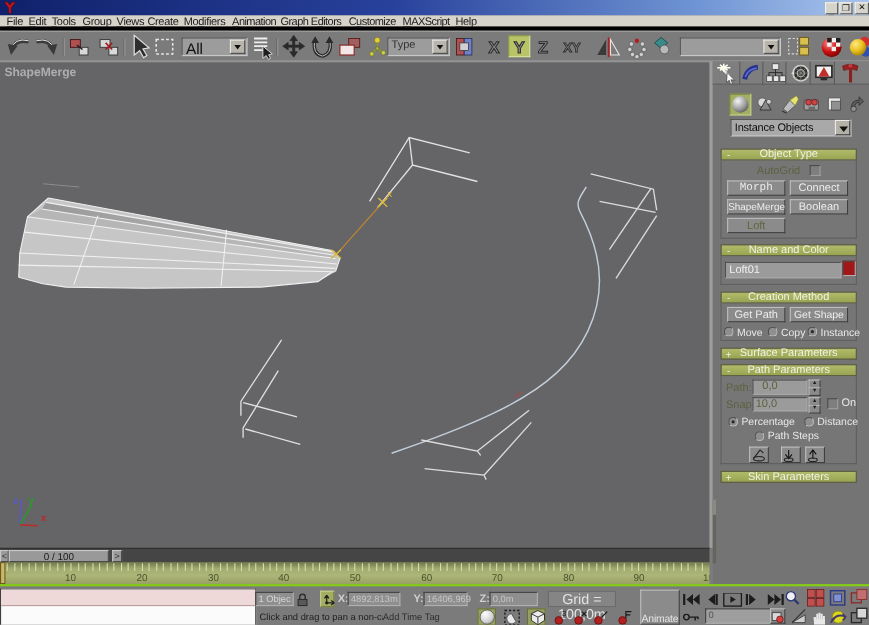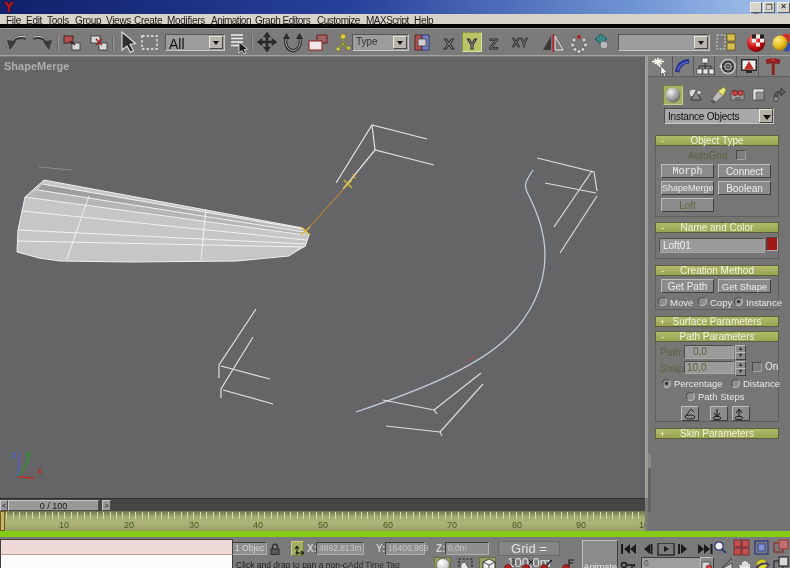--- a/index.html
+++ b/index.html
@@ -35,21 +35,21 @@
  color:#ededed;font-size:10px;text-align:center;}
 .sunk{background:#9b9b9b;border:1px solid;border-color:#4e4e4e #a8a8a8 #a8a8a8 #4e4e4e;}
 .radio{width:9px;height:9px;border-radius:50%;background:#8f8f8f;border:1px solid;border-color:#4e4e4e #bdbdbd #bdbdbd #4e4e4e;}
 .rdot{position:absolute;left:2px;top:2px;width:3px;height:3px;border-radius:50%;background:#2a2a2a;}
 .rlabel{font-size:10px;color:#e8e8e8;}
 .dlabel{font-size:10px;color:#5c6240;}
 
 #timeslider{left:0;top:498px;width:645px;height:13px;background:#454545;border-top:1px solid #2e2e2e;}
 #trackbar{left:0;top:511px;width:645px;height:20px;
  background:linear-gradient(to bottom,#6e744a 0%,#a3ac70 30%,#adb578 60%,#98a065 100%);}
-#statusbar{left:0;top:531px;width:790px;height:37px;background:#7b7b7b;border-top:6px solid #84cc16;}
+#statusbar{left:0;top:531px;width:790px;height:37px;background:#7b7b7b;border-top:2px solid #84cc16;}
 .sfield{background:#8f8f8f;border:1px solid;border-color:#3f3f3f #b0b0b0 #b0b0b0 #3f3f3f;
  color:#d6d6d6;font-size:8.5px;padding-left:2px;line-height:11px;}
 .slabel{color:#cfcfcf;font-size:10px;font-weight:bold;}
 .spinner{width:9px;height:13px;}
 .spinner:before{content:"\25B4";position:absolute;left:0;top:0;width:9px;height:6px;background:#8b8b8b;border:1px solid;border-color:#b8b8b8 #3f3f3f #3f3f3f #b8b8b8;font-size:6px;line-height:5px;text-align:center;color:#222;}
 .spinner:after{content:"\25BE";position:absolute;left:0;top:7px;width:9px;height:6px;background:#8b8b8b;border:1px solid;border-color:#b8b8b8 #3f3f3f #3f3f3f #b8b8b8;font-size:6px;line-height:5px;text-align:center;color:#222;}
 </style>
 </head>
 <body>
 <div id="root">

